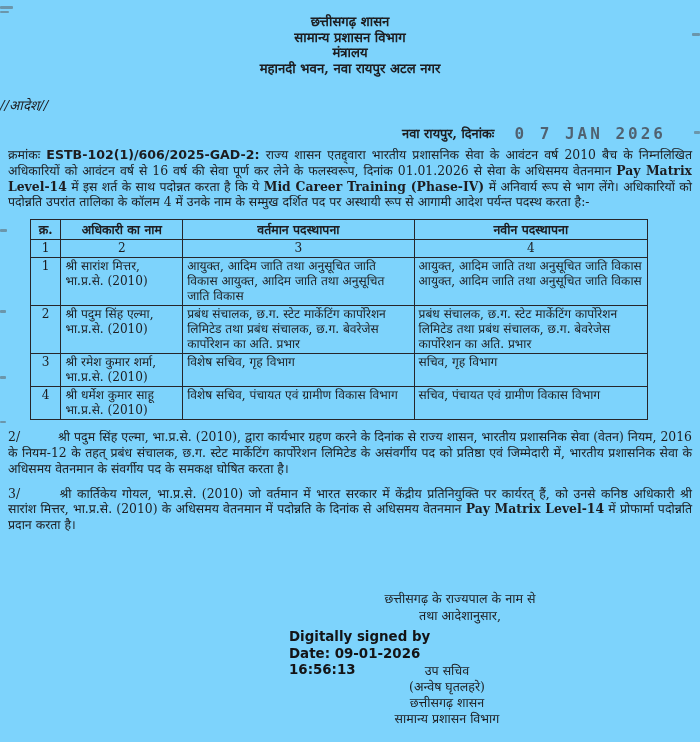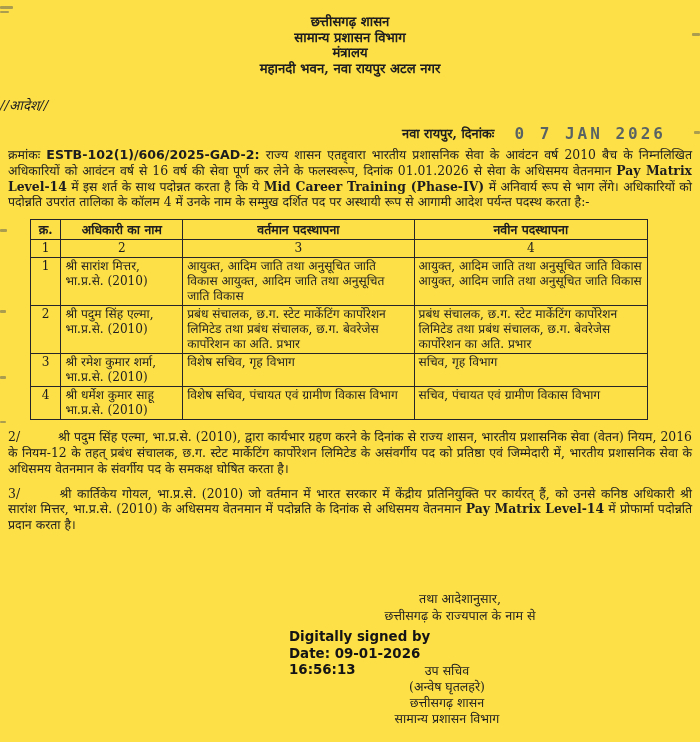--- a/index.html
+++ b/index.html
@@ -1,18 +1,18 @@
 <!DOCTYPE html>
 <html><head>
 <meta charset="utf-8">
 <style>
   html,body{margin:0;padding:0;background:#e8e8e8;}
   .page{
     position:relative;width:700px;height:742px;margin:0 auto;
-    background:#fde047;color:#1d1d20;overflow:hidden;
+    background:#7dd3fc;color:#1d1d20;overflow:hidden;
     font-family:"DejaVu Serif","Liberation Serif",serif;
     font-size:12.4px;line-height:15.8px;
   }
   .hdr{padding-top:14px;text-align:center;font-weight:700;font-size:13.2px;line-height:15.6px;}
   .hdr div{margin:0;}
   .order-title{text-align:left;font-weight:400;font-style:italic;font-size:13.5px;margin-top:22px;}
   .dateline{display:flex;justify-content:flex-end;align-items:center;gap:20px;padding-right:34px;margin-top:12px;}
   .dateline-label{font-weight:700;font-size:12.8px;}
   .date-stamp{
     font-family:"DejaVu Sans Mono","Liberation Mono",monospace;
@@ -144,22 +144,22 @@
   </div>
 
   <div class="para" style="margin-top:9px;">
     <span class="num">3/</span>
     <span>श्री कार्तिकेय गोयल, भा.प्र.से. (2010) जो वर्तमान में भारत सरकार में केंद्रीय प्रतिनियुक्ति पर कार्यरत् हैं, को उनसे कनिष्ठ अधिकारी श्री सारांश मित्तर, भा.प्र.से. (2010) के अधिसमय वेतनमान में पदोन्नति के दिनांक से अधिसमय वेतनमान</span>
     <span class="latin-m">Pay Matrix Level-14</span>
     <span>में प्रोफार्मा पदोन्नति प्रदान करता है।</span>
   </div>
 
   <div class="closing">
+    <div>छत्तीसगढ़ के राज्यपाल के नाम से</div>
     <div>तथा आदेशानुसार,</div>
-    <div>छत्तीसगढ़ के राज्यपाल के नाम से</div>
   </div>
 
   <div class="digital-sig">
     <div>Digitally signed by</div>
     <div>Date: 09-01-2026</div>
     <div>16:56:13</div>
   </div>
 
   <div class="signatory">
     <div>उप सचिव</div>

